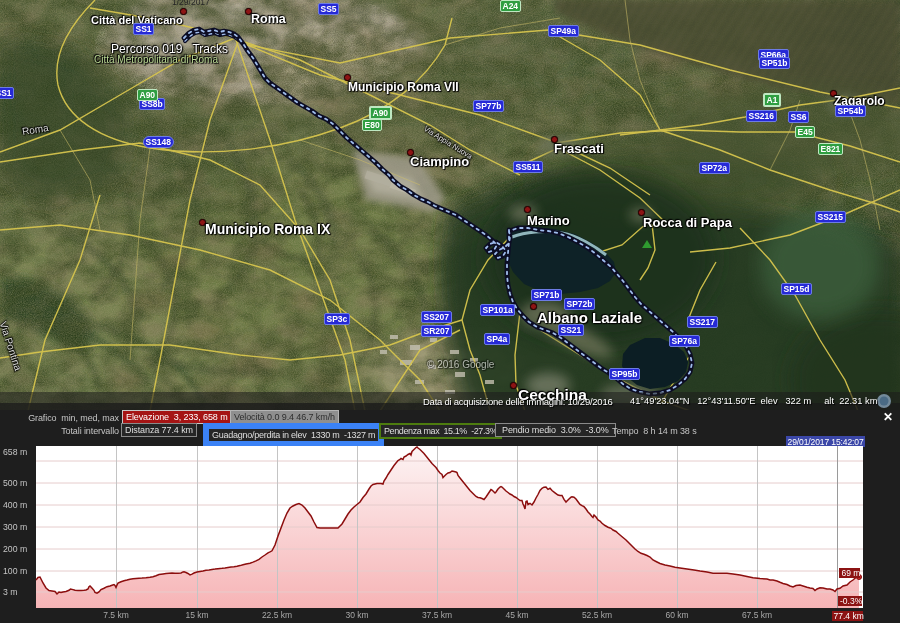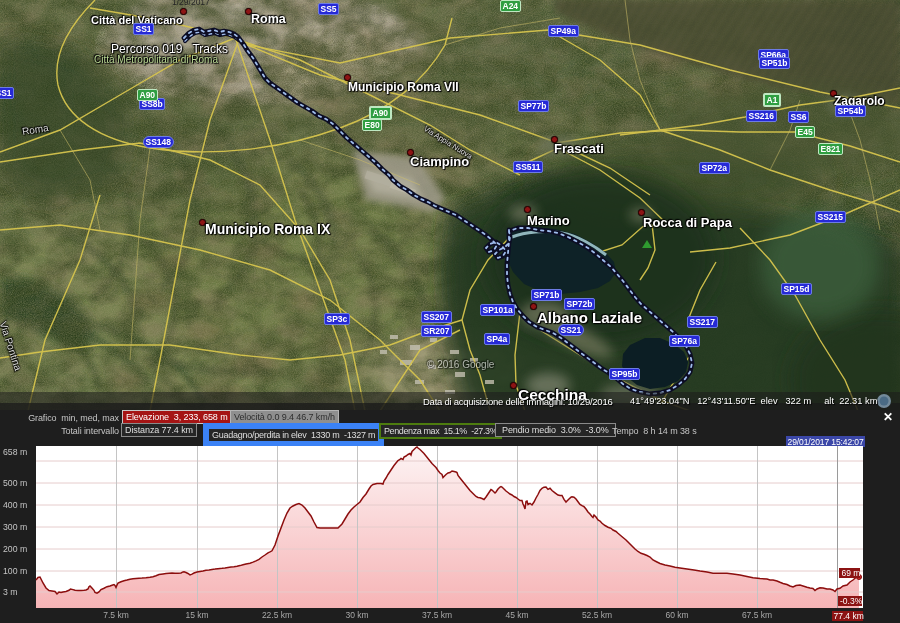--- a/index.html
+++ b/index.html
@@ -269,39 +269,39 @@
   <div class="lbl" style="left:427px;top:359px;font-size:10px;opacity:0.6;">© 2016 Google</div>
 
   <div class="bb" style="left:133px;top:23px;">SS1</div>
   <div class="bb" style="left:318px;top:3px;">SS5</div>
   <div class="bb" style="left:548px;top:25px;">SP49a</div>
   <div class="bb" style="left:758px;top:49px;">SP66a</div>
   <div class="bb" style="left:759px;top:57px;">SP51b</div>
   <div class="bb" style="left:746px;top:110px;">SS216</div>
   <div class="bb" style="left:788px;top:111px;">SS6</div>
   <div class="bb" style="left:835px;top:105px;">SP54b</div>
-  <div class="bb" style="left:518px;top:100px;">SP77b</div>
+  <div class="bb" style="left:473px;top:100px;">SP77b</div>
   <div class="bb" style="left:513px;top:161px;">SS511</div>
   <div class="bb" style="left:699px;top:162px;">SP72a</div>
   <div class="bb" style="left:815px;top:211px;">SS215</div>
   <div class="bb" style="left:781px;top:283px;">SP15d</div>
   <div class="bb" style="left:139px;top:98px;">SS8b</div>
   <div class="bb" style="left:-7px;top:87px;">SS1</div>
   <div class="bb" style="left:143px;top:136px;border-radius:6px;">SS148</div>
   <div class="bb" style="left:421px;top:281px;margin-top:44px;">SR207</div>
   <div class="bb" style="left:421px;top:311px;">SS207</div>
   <div class="bb" style="left:324px;top:313px;">SP3c</div>
   <div class="bb" style="left:480px;top:304px;">SP101a</div>
   <div class="bb" style="left:484px;top:333px;">SP4a</div>
   <div class="bb" style="left:531px;top:289px;">SP71b</div>
   <div class="bb" style="left:564px;top:298px;">SP72b</div>
   <div class="bb" style="left:687px;top:316px;">SS217</div>
   <div class="bb" style="left:669px;top:335px;">SP76a</div>
   <div class="bb" style="left:609px;top:368px;">SP95b</div>
-  <div class="bb" style="left:558px;top:324px;border-radius:6px;">SS21</div>
+  <div class="bb" style="left:558px;top:324px;">SS21</div>
 
   <div class="gb" style="left:137px;top:89px;">A90</div>
   <div class="gb" style="left:369px;top:106px;border-width:2px;">A90</div>
   <div class="gb" style="left:362px;top:119px;">E80</div>
   <div class="gb" style="left:500px;top:0px;">A24</div>
   <div class="gb" style="left:763px;top:93px;border-width:2px;">A1</div>
   <div class="gb" style="left:795px;top:126px;">E45</div>
   <div class="gb" style="left:818px;top:143px;">E821</div>
   <div style="position:absolute;left:642px;top:240px;width:0;height:0;border-left:5px solid transparent;border-right:5px solid transparent;border-bottom:8px solid #2f9a2f;"></div>
 

